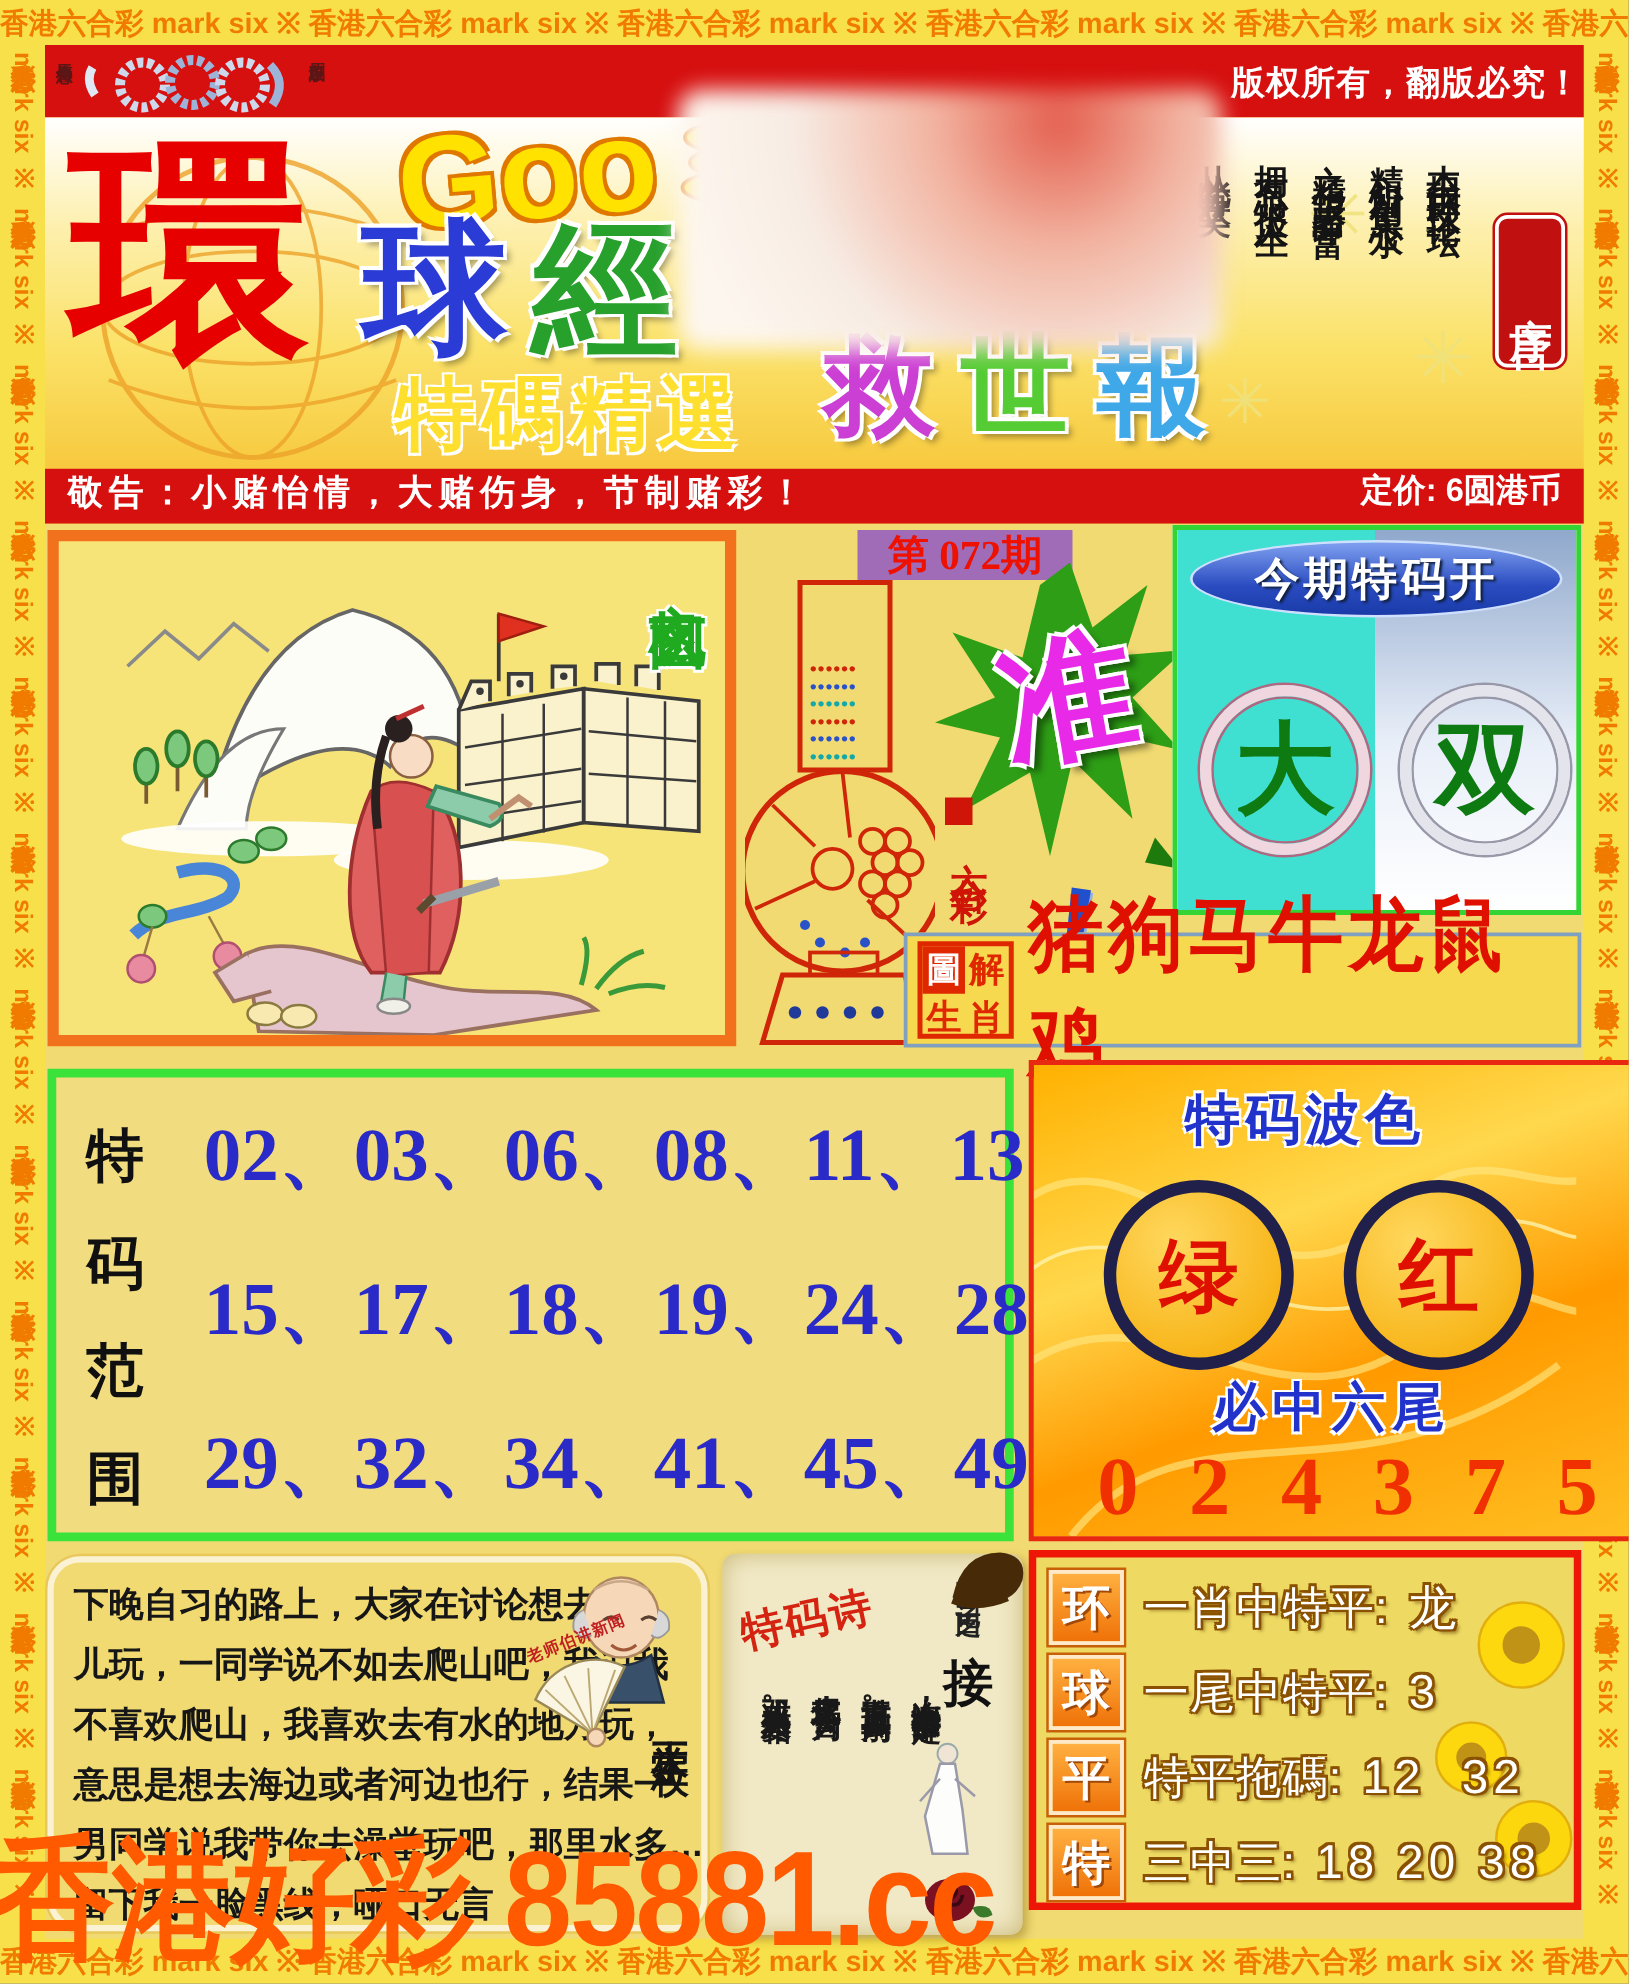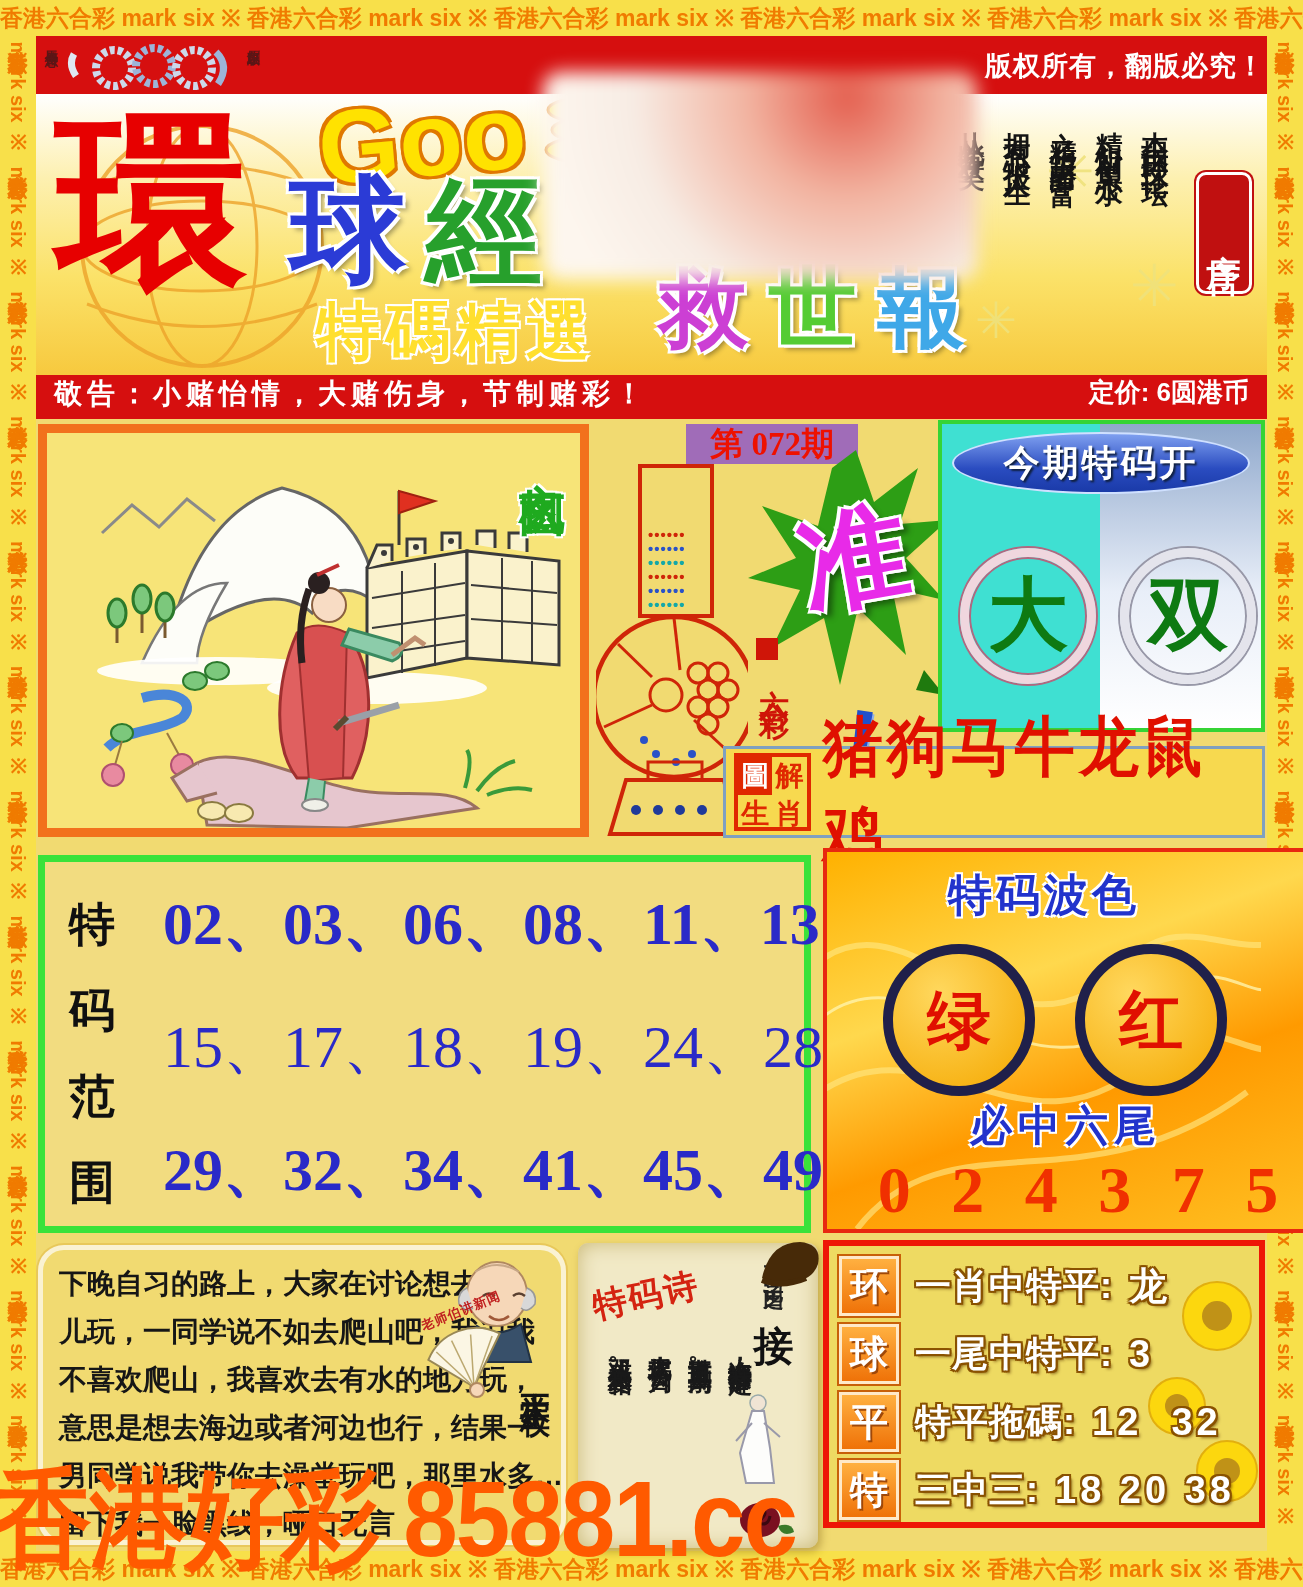--- a/index.html
+++ b/index.html
@@ -6,21 +6,21 @@
   .page{position:relative;width:1303px;height:1587px;overflow:hidden;
         background:#f8e04a;font-family:"Liberation Sans",sans-serif;}
   .abs{position:absolute;}
   .strip{position:absolute;color:#f07b00;font-weight:bold;overflow:hidden;white-space:nowrap;}
   .strip-h{font-size:23px;line-height:36px;left:0;width:1303px;height:36px;}
   .strip-v{writing-mode:vertical-rl;font-size:20px;width:36px;top:36px;height:1515px;line-height:36px;}
   .vtext{writing-mode:vertical-rl;}
   .ow{text-shadow:-2px -2px 0 #fff,2px -2px 0 #fff,-2px 2px 0 #fff,2px 2px 0 #fff;}
   .ow3{text-shadow:-3px -3px 0 #fff,3px -3px 0 #fff,-3px 3px 0 #fff,3px 3px 0 #fff,5px 5px 5px rgba(0,0,0,.35);}
   .serif{font-family:"Liberation Serif","DejaVu Serif",serif;}
-  .tip-t{color:#fff;font-weight:700;
+  .tip-t{color:#fff;font-weight:400;
     text-shadow:-2px 0 0 #8a5200,2px 0 0 #8a5200,0 -2px 0 #8a5200,0 2px 0 #8a5200,
       -2px -2px 0 #8a5200,2px 2px 0 #8a5200,-2px 2px 0 #8a5200,2px -2px 0 #8a5200,
       3px 3px 3px rgba(90,50,0,.6);}
   .banner{background:#d60f0f;}
   .circle-big{border-radius:50%;display:flex;align-items:center;justify-content:center;font-weight:900;}
   .wave-circ{width:132px;height:132px;border-radius:50%;border:10px solid #20204a;
     background:radial-gradient(circle at 35% 30%,#ffd85e,#f5a800);
     display:flex;align-items:center;justify-content:center;font-size:64px;font-weight:900;color:#e01000;}
   .stamp{display:grid;grid-template-columns:1fr 1fr;grid-template-rows:1fr 1fr;
     width:78px;height:78px;border:4px solid #e02800;box-sizing:border-box;background:#f7d94f;}
@@ -274,21 +274,21 @@
     </div>
     <div class="serif" style="font-size:60px;font-weight:900;color:#e01000;letter-spacing:4px;margin-left:12px;transform:scaleY(1.08);">猪狗马牛龙鼠鸡</div>
   </div>
 
   <div class="abs" style="left:38px;top:855px;width:773px;height:378px;border:7px solid #3ae23a;background:#f2dc80;box-sizing:border-box;">
     <div class="abs" style="left:24px;top:32px;font-size:46px;font-weight:900;color:#101010;">特</div>
     <div class="abs" style="left:24px;top:118px;font-size:46px;font-weight:900;color:#101010;">码</div>
     <div class="abs" style="left:24px;top:204px;font-size:46px;font-weight:900;color:#101010;">范</div>
     <div class="abs" style="left:24px;top:290px;font-size:46px;font-weight:900;color:#101010;">围</div>
     <div class="abs serif" style="left:118px;top:22px;font-size:60px;font-weight:700;color:#2a2ac8;white-space:nowrap;">02、03、06、08、11、13</div>
-    <div class="abs serif" style="left:118px;top:145px;font-size:60px;font-weight:400;color:#2a2ac8;white-space:nowrap;">15、17、18、19、24、28</div>
+    <div class="abs serif" style="left:118px;top:145px;font-size:60px;font-weight:700;color:#2a2ac8;white-space:nowrap;">15、17、18、19、24、28</div>
     <div class="abs serif" style="left:118px;top:268px;font-size:60px;font-weight:700;color:#2a2ac8;white-space:nowrap;">29、32、34、41、45、49</div>
   </div>
 
   <div class="abs" style="left:823px;top:848px;width:496px;height:385px;border:4px solid #e82810;box-sizing:border-box;overflow:hidden;
        background:linear-gradient(160deg,#ffb100,#ffd84d 35%,#ff9a00 62%,#ffc022);">
     <svg width="434" height="377" viewBox="0 0 434 377" style="position:absolute;left:0;top:0;">
       <g fill="none" stroke="#ffe680" stroke-width="6" opacity=".65">
         <path d="M-20,120 C80,20 180,240 300,110 C360,50 420,120 460,80"></path>
         <path d="M-20,250 C100,150 200,330 330,200 C380,150 430,220 460,190"></path>
         <path d="M30,377 C120,260 260,360 420,240"></path>

